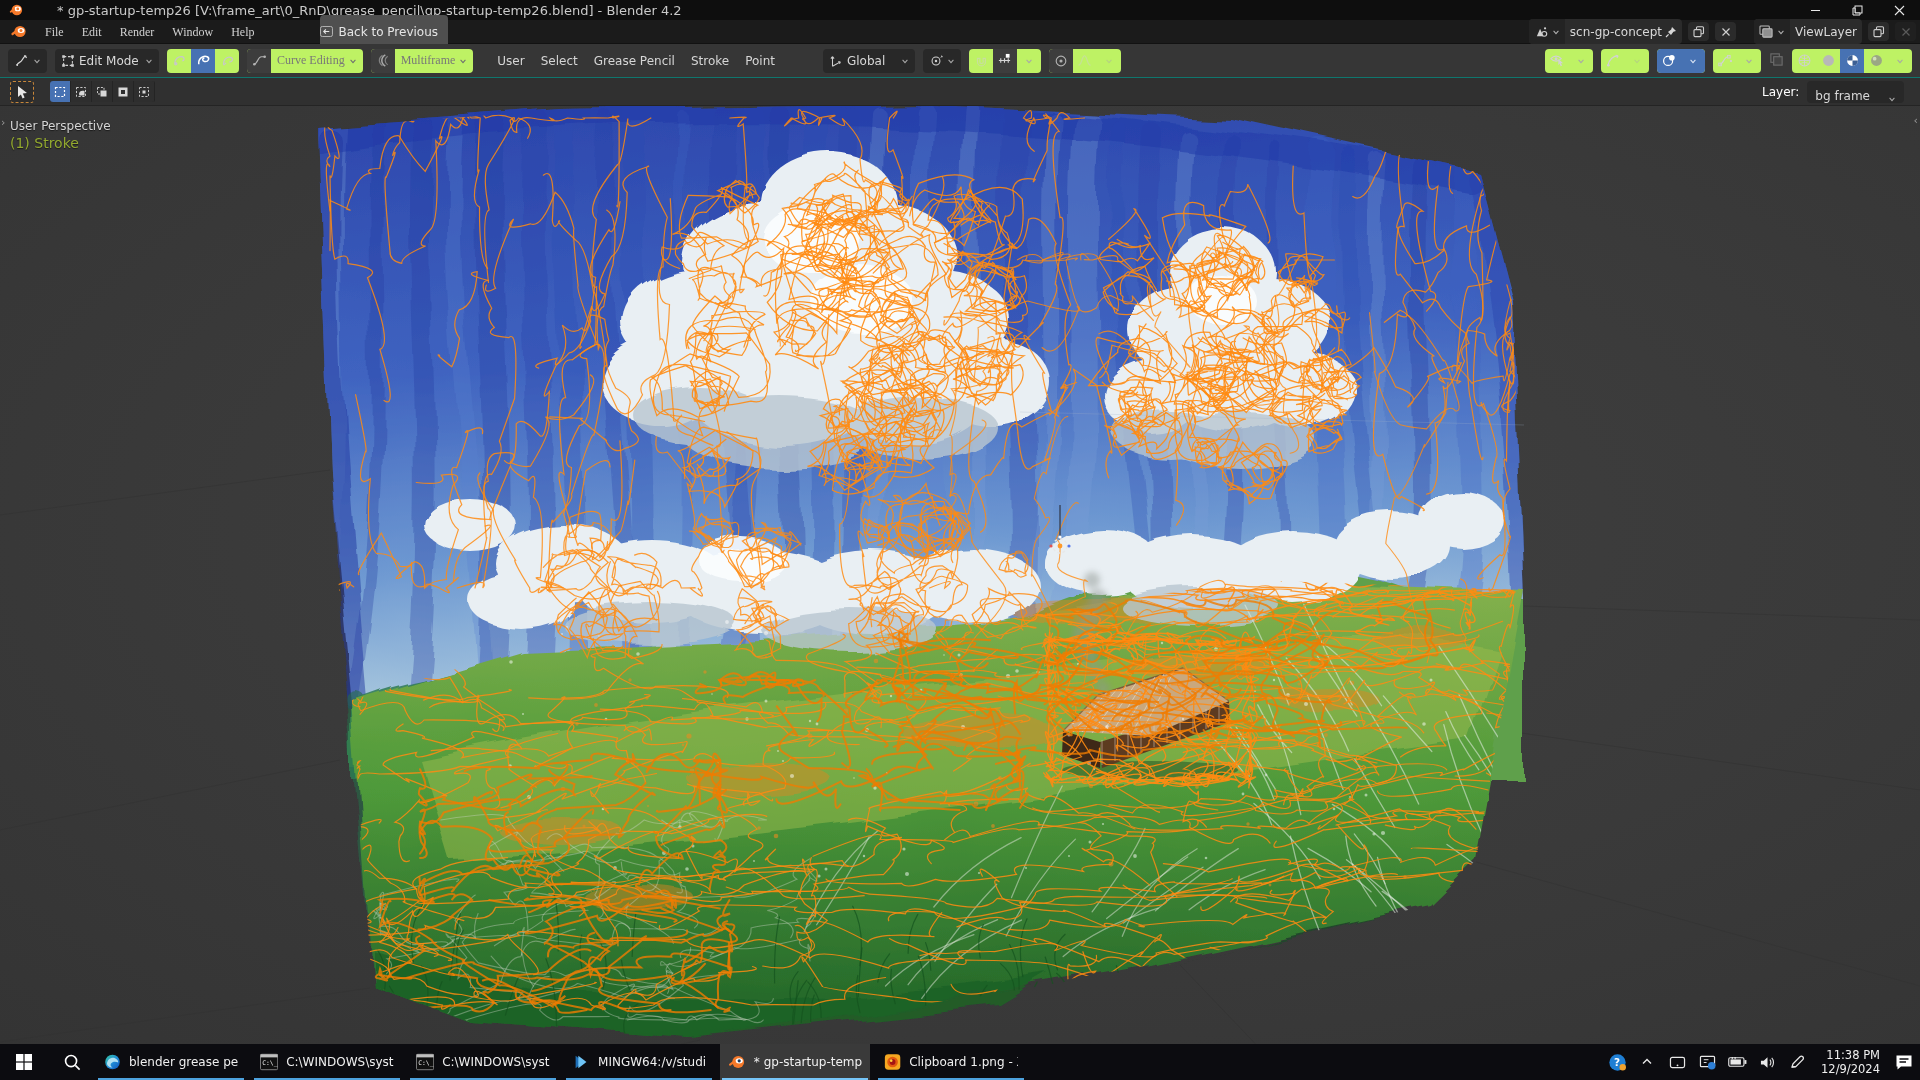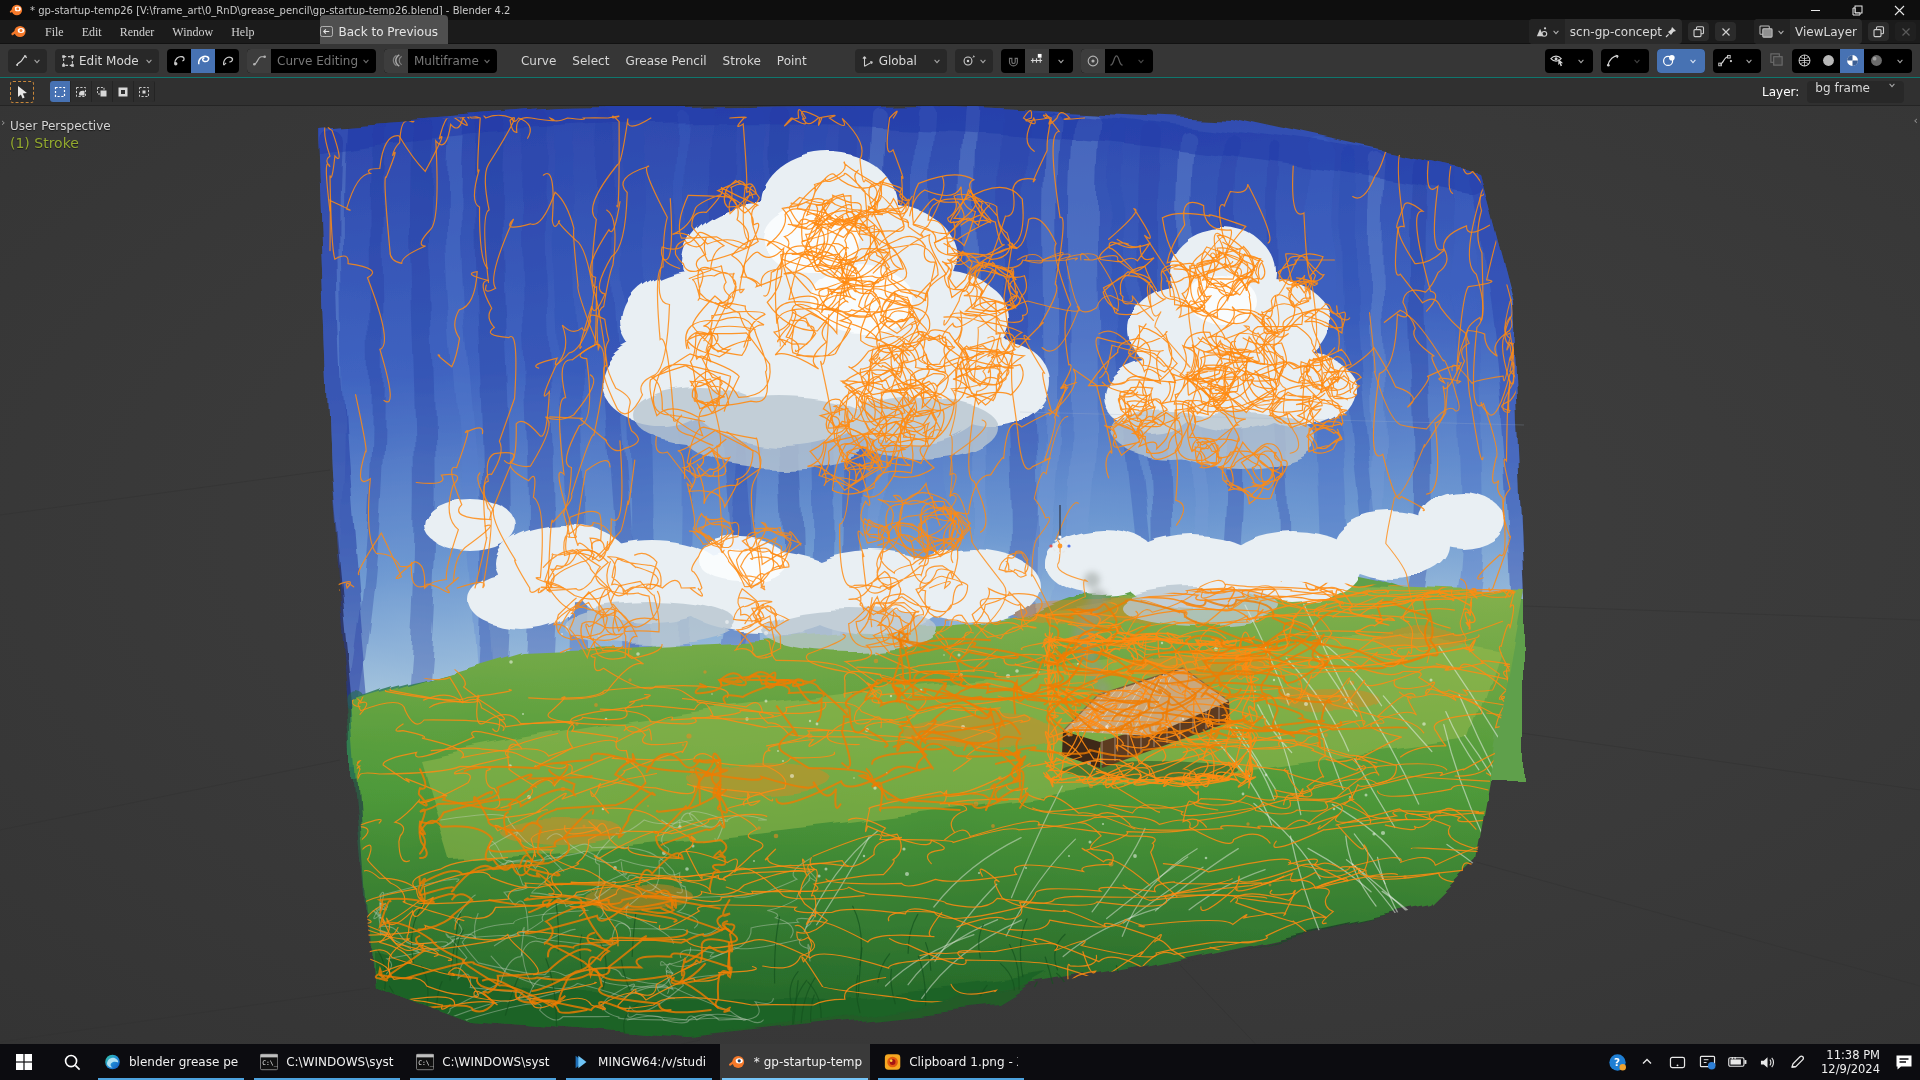--- a/index.html
+++ b/index.html
@@ -3,54 +3,54 @@
 <meta charset="utf-8">
 <style>
   * { margin:0; padding:0; box-sizing:border-box; }
   html,body { width:1920px; height:1080px; overflow:hidden; background:#000; }
   body { font-family:"DejaVu Sans","Liberation Sans",sans-serif; font-size:12px; color:#d8d8d8; -webkit-font-smoothing:antialiased; }
   #screen { position:relative; width:1920px; height:1080px; background:#1d1d1d; }
 
   
   #titlebar { position:absolute; top:0; left:0; width:1920px; height:20px; background:#0e0e0e; display:flex; align-items:center; }
   #titlebar .t-logo { margin:0 7px 0 9px; }
-  #titlebar .t-text { font-size:10px; color:#c9c9c9; white-space:nowrap; }
+  #titlebar .t-text { font-size:13px; color:#c9c9c9; white-space:nowrap;margin-left:27px; }
   .win-btns { margin-left:auto; display:flex; height:20px; }
   .win-btn { width:42px; height:20px; display:flex; align-items:center; justify-content:center; color:#e8e8e8; font-size:11px; }
 
   
   #menubar { position:absolute; top:20px; left:0; width:1920px; height:24px; background:#1b1b1b; display:flex; align-items:center; border-bottom:1px solid #121212; }
   .menu-item { padding:0 9px; height:20px; line-height:20px; border-radius:4px; color:#d2d2d2; cursor:default;font-family:Liberation Serif, serif; }
   #back-btn { margin-left:56px; height:34px; display:flex; align-items:center; gap:6px; background:#4f4f4f; border-radius:4px; padding:0 10px 0 0; color:#e6e6e6; }
   .top-right { margin-left:auto; display:flex; align-items:center; gap:6px; padding-right:4px; }
   .pill { display:flex; align-items:center; height:25px; background:#2b2b2b; border-radius:4px; overflow:hidden; }
   .pill .seg { display:flex; align-items:center; gap:3px; padding:0 5px; height:100%; }
   .pill .seg.iconseg { background:#232323; }
   .sq-btn { width:21px; height:19px; display:flex; align-items:center; justify-content:center; background:#2b2b2b; border-radius:4px; }
   .dim { opacity:.35; }
 
   
   #toolheader { position:absolute; top:44px; left:0; width:1920px; height:34px; background:#363636; display:flex; align-items:center; padding:0 8px; border-bottom:1px solid #0f766e; }
   .hdr-pill { display:flex; align-items:center; gap:4px; background:#282828; border-radius:4px; height:24px; padding:0 6px; }
-  .hdr-group { display:flex; background:#000000; border-radius:4px; height:24px; overflow:hidden; }
+  .hdr-group { display:flex; background:#bef264; border-radius:4px; height:24px; overflow:hidden;font-family:Liberation Serif, serif; }
   .hdr-group .gbtn { width:24px; height:24px; display:flex; align-items:center; justify-content:center; }
   .gbtn.active { background:#4772b3; }
   .gbtn.litebg { background:#3d3d3d; }
   .hdr-menu { padding:0 8px; height:24px; line-height:24px; border-radius:4px; color:#d6d6d6; }
   .graytxt { color:#787878; }
   .gap8 { width:8px; } .gap16 { width:16px; }
 
   
   #toolsettings { position:absolute; top:78px; left:0; width:1920px; height:28px; background:#303030; display:flex; align-items:center; padding:0 10px; border-bottom:1px solid #242424; }
   #active-tool { width:24px; height:22px; display:flex; align-items:center; justify-content:center; border:1px dashed #c8873a; border-radius:3px; background:#2c2c2c; }
   .selmode { display:flex; margin-left:16px; background:#262626; border-radius:3px; overflow:hidden; }
   .selmode .sm { width:21px; height:21px; display:flex; align-items:center; justify-content:center; background:#2e2e2e; border-right:1px solid #242424; }
   .selmode .sm.active { background:#4772b3; }
   .layer-cluster { margin-left:auto; display:flex; align-items:center; gap:8px; padding-right:6px; }
-  .layer-dd { display:flex; align-items:flex-start; gap:18px; background:#282828; border-radius:4px; height:22px; padding:0 8px; min-width:96px; }
+  .layer-dd { display:flex; align-items:flex-end; gap:18px; background:#282828; border-radius:4px; height:22px; padding:0 8px; min-width:96px; }
 
   
   #viewport { position:absolute; top:106px; left:0; width:1920px; height:938px; background:radial-gradient(ellipse at 55% 45%, #404040 0%, #3a3a3a 55%, #343434 100%); overflow:hidden; }
   #vp-overlay-text { position:absolute; top:12px; left:10px; line-height:17px; text-shadow:0 1px 1px rgba(0,0,0,.55); pointer-events:none; }
   #vp-overlay-text .persp { color:#d5d5d5; font-size:12px; }
   #vp-overlay-text .strokelbl { color:#93a92f; font-size:14px; }
   .flyout-arrow { position:absolute; color:#9a9a9a; font-size:11px; }
   #art { position:absolute; top:0; left:0; }
 
   
@@ -248,21 +248,21 @@
           </svg>
         </div>
       <div class="hdr-pill" style="border-radius:0;background:transparent">
         <span class="graytxt">Multiframe</span>
         <svg width="8" height="8" viewBox="0 0 10 10">
             <path d="M2 3.5 L5 7 L8 3.5" stroke="#6f6f6f" stroke-width="1.3" fill="none"></path>
           </svg>
       </div>
     </div>
     <div class="gap16"></div>
-    <div class="hdr-menu">Curve</div>
+    <div class="hdr-menu">User</div>
     <div class="hdr-menu">Select</div>
     <div class="hdr-menu">Grease Pencil</div>
     <div class="hdr-menu">Stroke</div>
     <div class="hdr-menu">Point</div>
     <div style="width:40px"></div>
     <div class="hdr-pill" style="min-width:92px">
       <svg width="14" height="14" viewBox="0 0 16 16">
           <path d="M4 14 L4 3 M4 3 L2.2 5.2 M4 3 L5.8 5.2" stroke="#d0d0d0" stroke-width="1.2" fill="none"></path>
           <path d="M4 14 L13 9 M13 9 L10.4 8.8 M13 9 L12 11.3" stroke="#d0d0d0" stroke-width="1.2" fill="none"></path>
         </svg>

